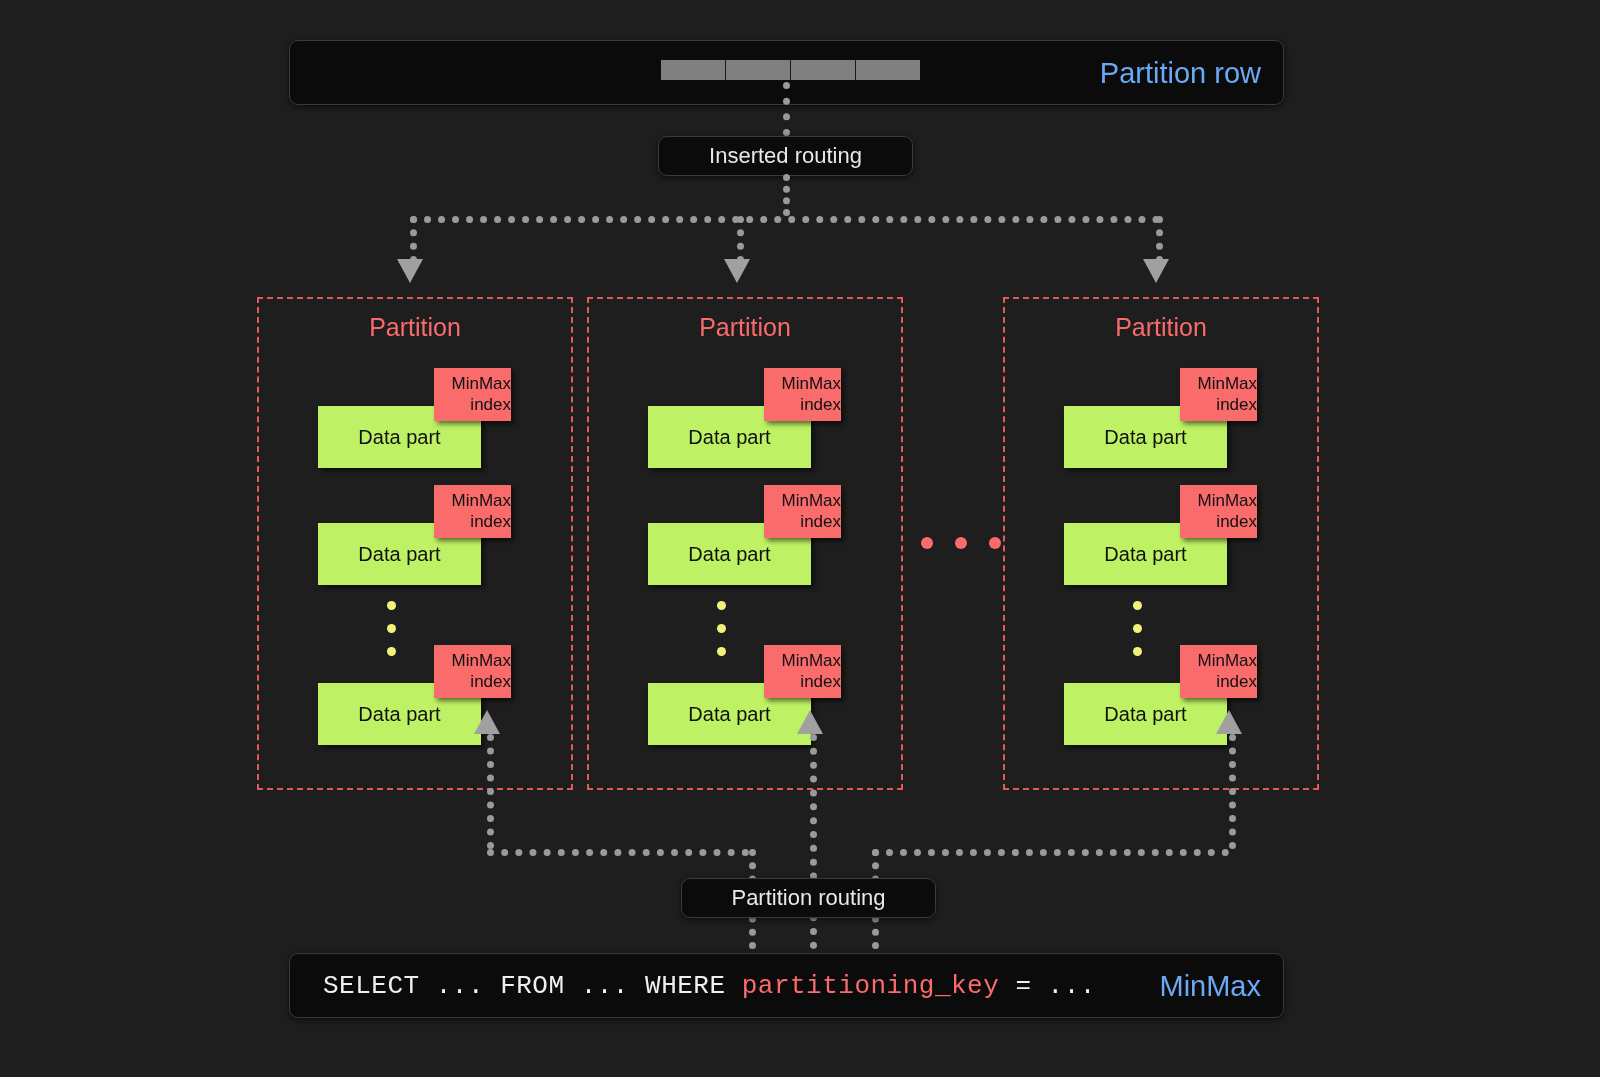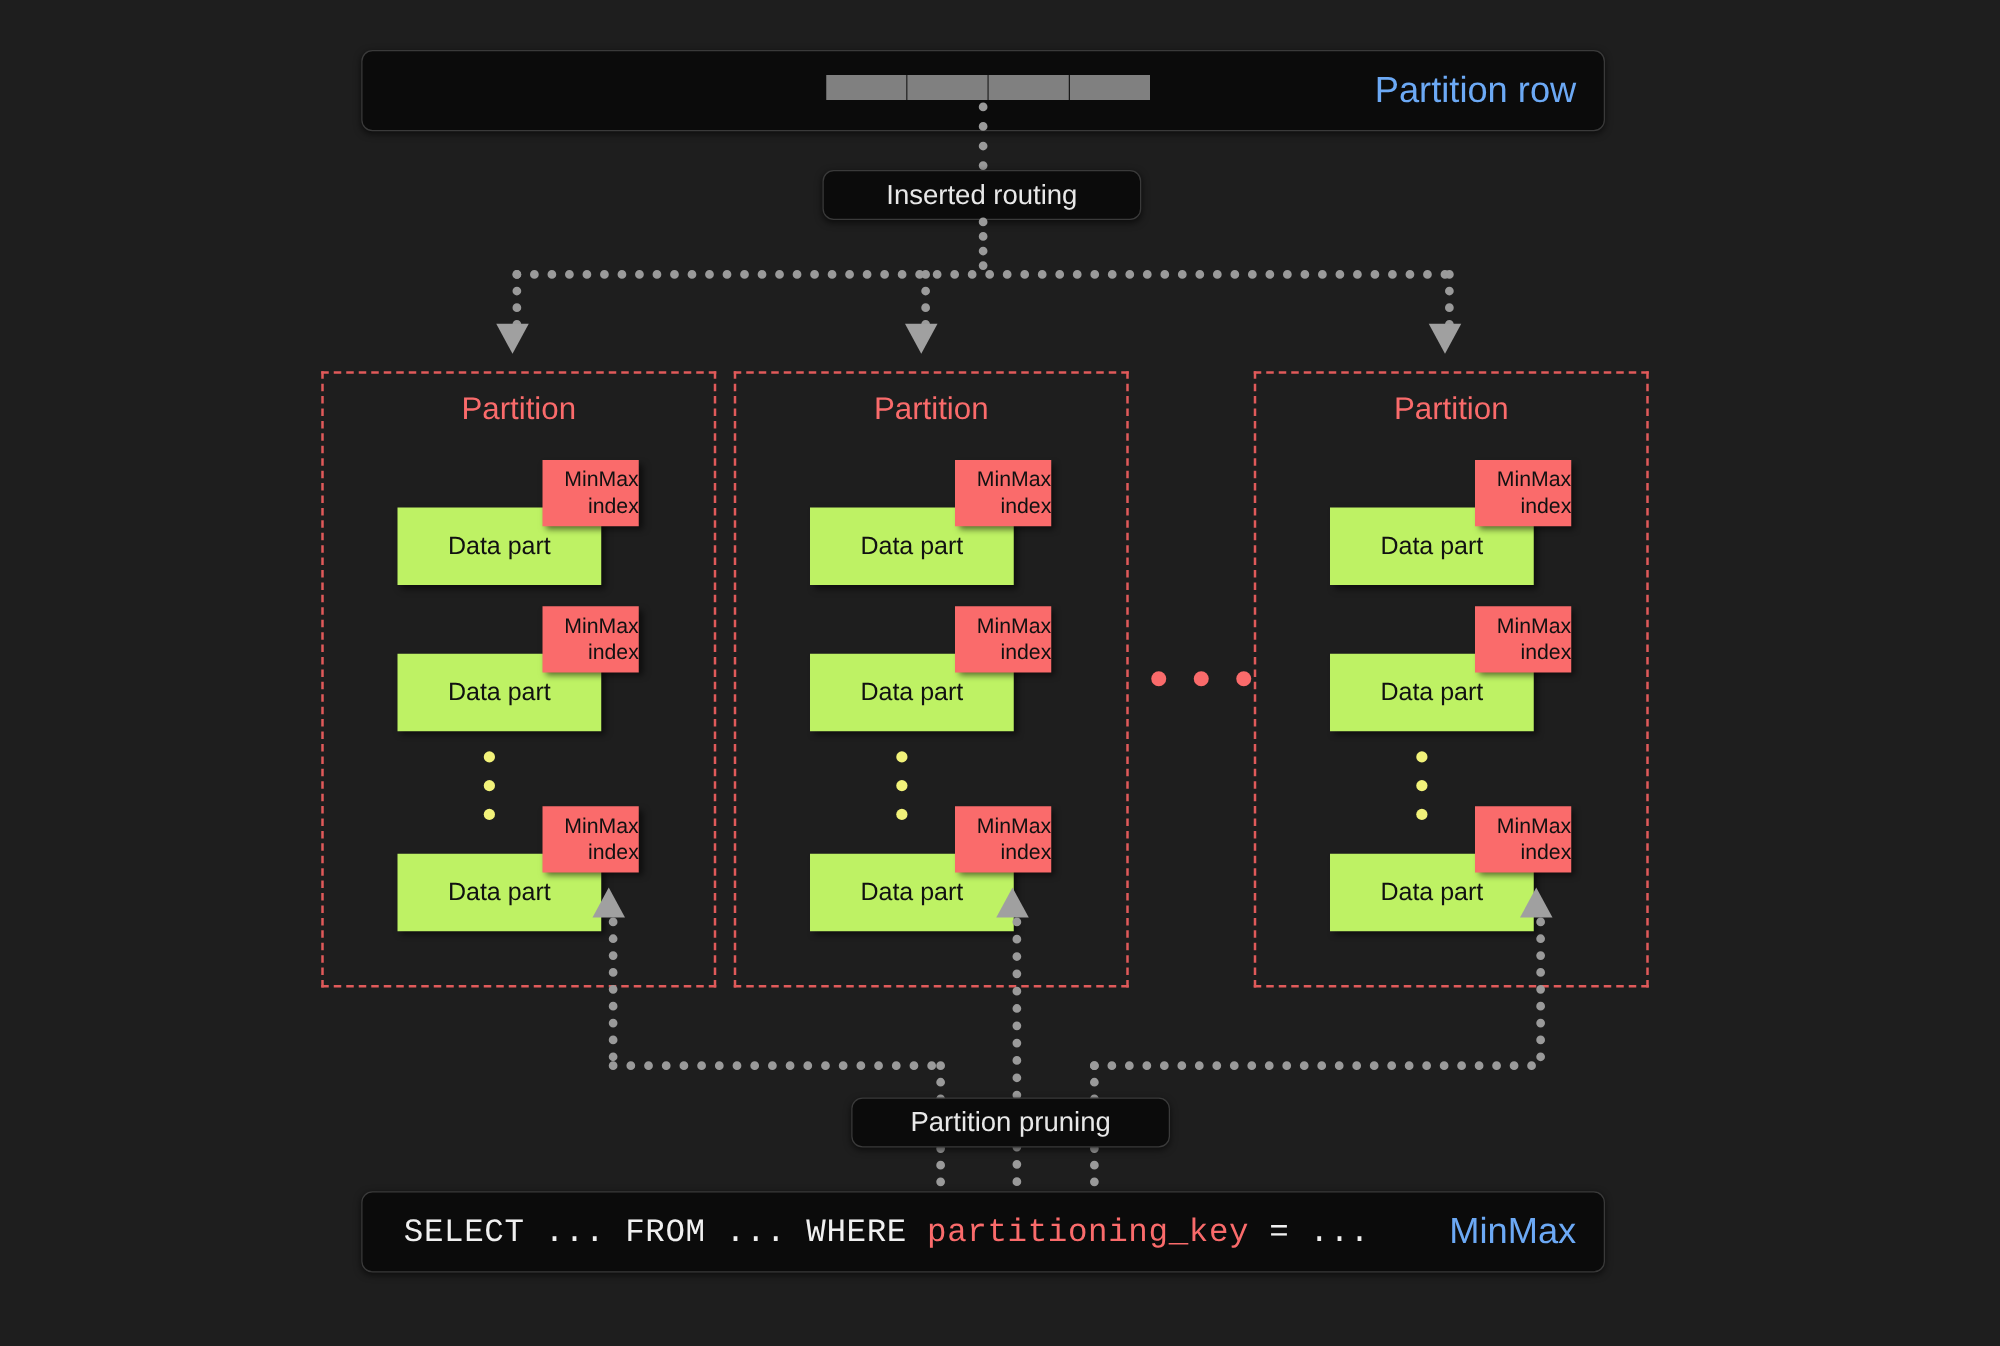--- a/index.html
+++ b/index.html
@@ -264,20 +264,20 @@
   <div class="vline" style="left:749px;top:849px;height:100px;"></div>
 
   <div class="arrow-up" style="left:797px;top:710px;"></div>
   <div class="vline" style="left:810px;top:734px;height:215px;"></div>
 
   <div class="arrow-up" style="left:1216px;top:710px;"></div>
   <div class="vline" style="left:1229px;top:734px;height:115px;"></div>
   <div class="hline" style="left:872px;top:849px;width:357px;"></div>
   <div class="vline" style="left:872px;top:849px;height:100px;"></div>
 
-  <div class="pill pruning-pill">Partition pruning</div>
+  <div class="pill pruning-pill">Partition routing</div>
 
   <div class="bar query-bar">
     <div class="query-text"><span>SELECT ... FROM ... WHERE </span><span class="key">partitioning_key</span><span> = ...</span></div>
     <div class="corner-label">MinMax</div>
   </div>
 
 </div>
 
 </body></html>

